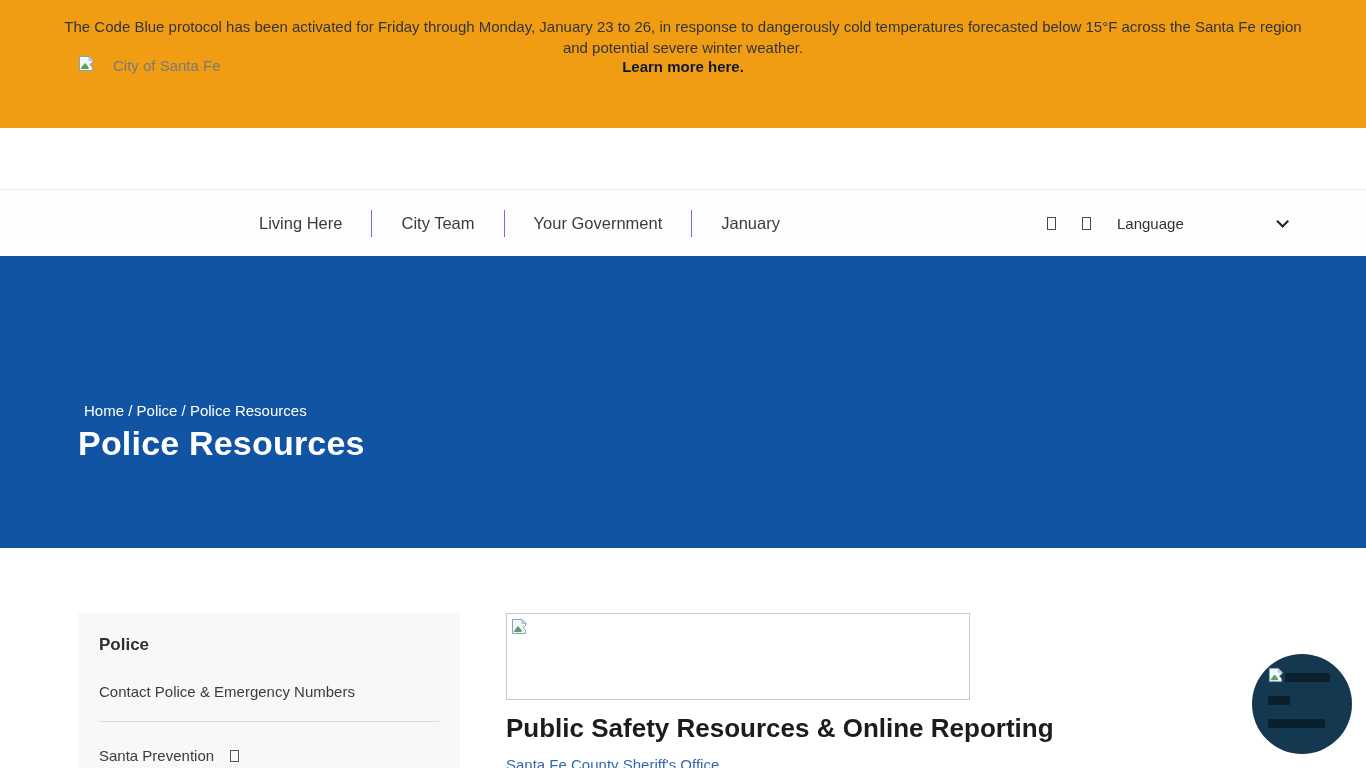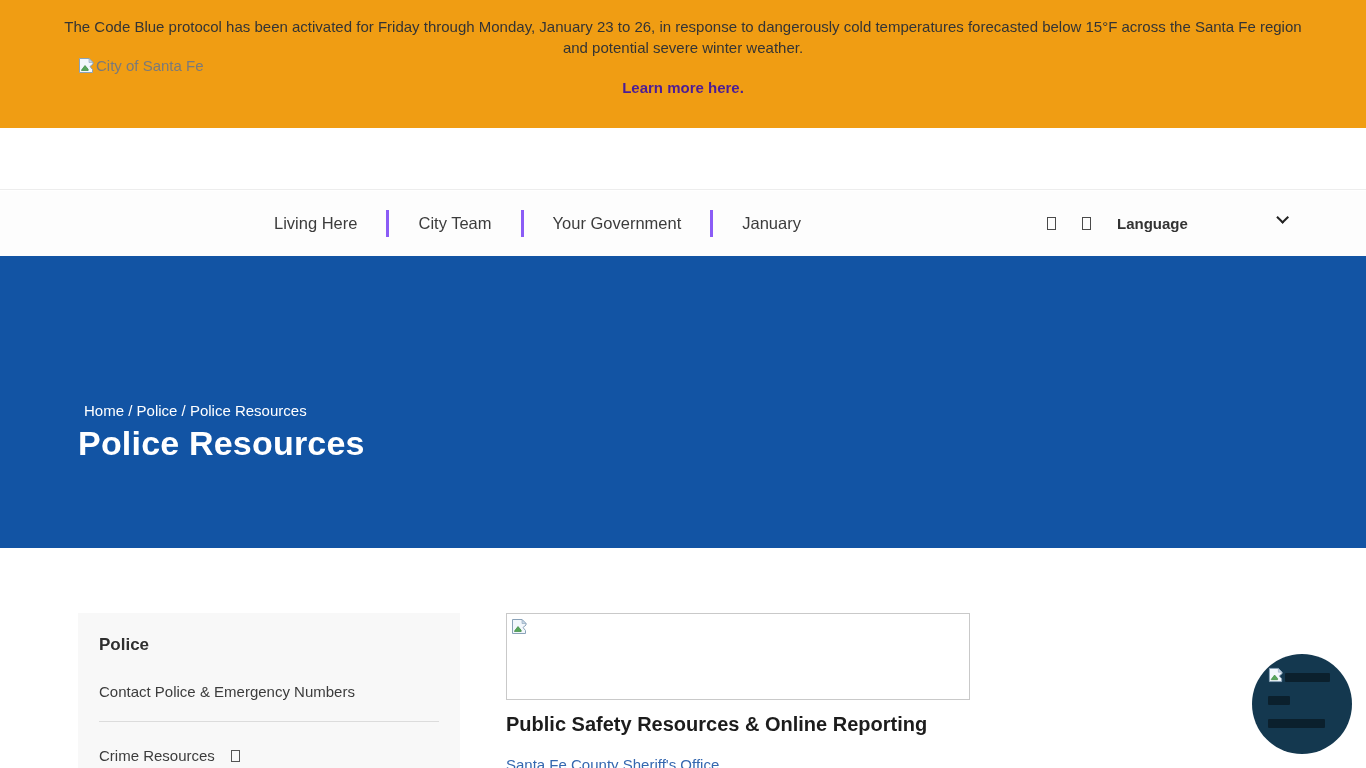--- a/index.html
+++ b/index.html
@@ -5,41 +5,41 @@
   * { margin:0; padding:0; box-sizing:border-box; }
   html,body { width:1366px; height:768px; overflow:hidden; background:#fff;
     font-family:"Liberation Sans", sans-serif; }
   .page { position:relative; width:1366px; height:768px; }
 
   
   .alert-banner { position:absolute; left:0; top:0; width:1366px; height:148px;
     background:#F09D13; text-align:center; padding:16px 52px 0; }
   .alert-banner .msg { color:#343434; font-size:15px; line-height:21px;
     max-width:1292px; margin:0 auto; }
-  .alert-banner .more-link { display:inline-block; margin-top:21px; color:#4c1d95;
+  .alert-banner .more-link { display:inline-block; color:#0f172a;
     font-size:15px; font-weight:bold; text-decoration:none; cursor:pointer; }
 
   
   .header-top { position:absolute; left:0; top:128px; width:1366px; height:62px;
     background:#ffffff; border-bottom:1px solid #ededed; }
   .nav-bar { position:absolute; left:0; top:191px; width:1366px; height:65px;
     background:#fdfdfd; }
-  .logo { position:absolute; left:78px; top:55px; display:flex; align-items:flex-end;
-    gap:1px; z-index:1; cursor:pointer; }
+  .logo { position:absolute; left:78px; top:55px; display:flex; align-items:flex-start;
+    gap:18px; z-index:1; cursor:pointer; }
   .logo .alt { color:#7a7a7a; font-size:15px; padding-top:2px; }
-  .nav-menu { position:absolute; left:245px; top:0; height:65px; display:flex;
+  .nav-menu { position:absolute; left:230px; top:0; height:65px; display:flex;
     align-items:center; }
   .nav-item { padding:4px 29px; font-size:16.5px; color:#3c3c3c; cursor:pointer;
     white-space:nowrap; }
-  .nav-item + .nav-item { border-left:3px solid #8b5cf6; }
+  .nav-item + .nav-item { border-left:1px solid #8b5cf6; }
   .nav-right { position:absolute; right:81px; top:0; height:65px; display:flex;
     align-items:center; gap:26px; }
   .tofu { display:inline-block; width:9px; height:13px; border:1px solid #4a4a4a;
     cursor:pointer; }
-  .lang-select { display:flex; width:168px; cursor:pointer;font-weight:bold; }
+  .lang-select { display:flex; align-items:center; width:168px; cursor:pointer; }
   .lang-select .lang-label { font-size:15px; color:#333; flex:1; }
   .chev { width:9px; height:9px; border-right:2px solid #222; border-bottom:2px solid #222;
     transform:rotate(45deg) translateY(-3px); }
 
   
   .hero { position:absolute; left:0; top:256px; width:1366px; height:292px;
     background:#1254A4; z-index:2; }
   .breadcrumb { position:absolute; left:84px; top:146px; color:#ffffff;
     font-size:15px; }
   .breadcrumb span { cursor:pointer; }
@@ -52,21 +52,21 @@
   .side-card { position:absolute; left:78px; top:65px; width:382px; height:210px;
     background:#f8f8f8; padding:22px 21px; }
   .side-title { font-size:17px; font-weight:bold; color:#2f2f2f; margin-bottom:28px; }
   .side-item { font-size:15px; color:#3c3c3c; cursor:pointer; display:flex;
     align-items:center; gap:16px; }
   .side-divider { border:none; border-top:1px solid #dcdcdc; margin:21px 0 25px; }
   .side-item .tofu { width:9px; height:12px; border-color:#555; }
 
   .img-placeholder { position:absolute; left:506px; top:65px; width:464px; height:87px;
     background:#ffffff; border:1px solid #c9c9c9; padding:4px; }
-  .main-heading { position:absolute; left:506px; top:165px; font-size:20px;
+  .main-heading { position:absolute; left:506px; top:165px; font-size:26px;
     font-weight:bold; color:#1c1c1c; }
   .main-link { position:absolute; left:506px; top:208px; font-size:15px;
     color:#3568B0; cursor:pointer; text-decoration:none; }
 
   
   .chat-btn { position:absolute; left:1252px; top:654px; width:100px; height:100px;
     border-radius:50%; background:#14384F; cursor:pointer; z-index:5; overflow:hidden; }
   .chat-alt-bar { position:absolute; height:9px; background:rgba(0,0,0,0.42);
     border-radius:1px; }
   .cb1 { left:33px; top:19px; width:45px; }
@@ -129,21 +129,21 @@
 
   <div class="content">
 
     <div class="side-card">
       <div class="side-title">Police</div>
       <div class="side-item">
         <span>Contact Police &amp; Emergency Numbers</span>
       </div>
       <hr class="side-divider">
       <div class="side-item">
-        <span>Crime Resources</span>
+        <span>Santa Prevention</span>
         <span class="tofu"></span>
       </div>
     </div>
 
     <div class="img-placeholder">
       <svg width="17" height="17" viewBox="0 0 17 17">
           <use href="#broken-img"></use>
         </svg>
     </div>
     <h2 class="main-heading">Public Safety Resources &amp; Online Reporting</h2>

